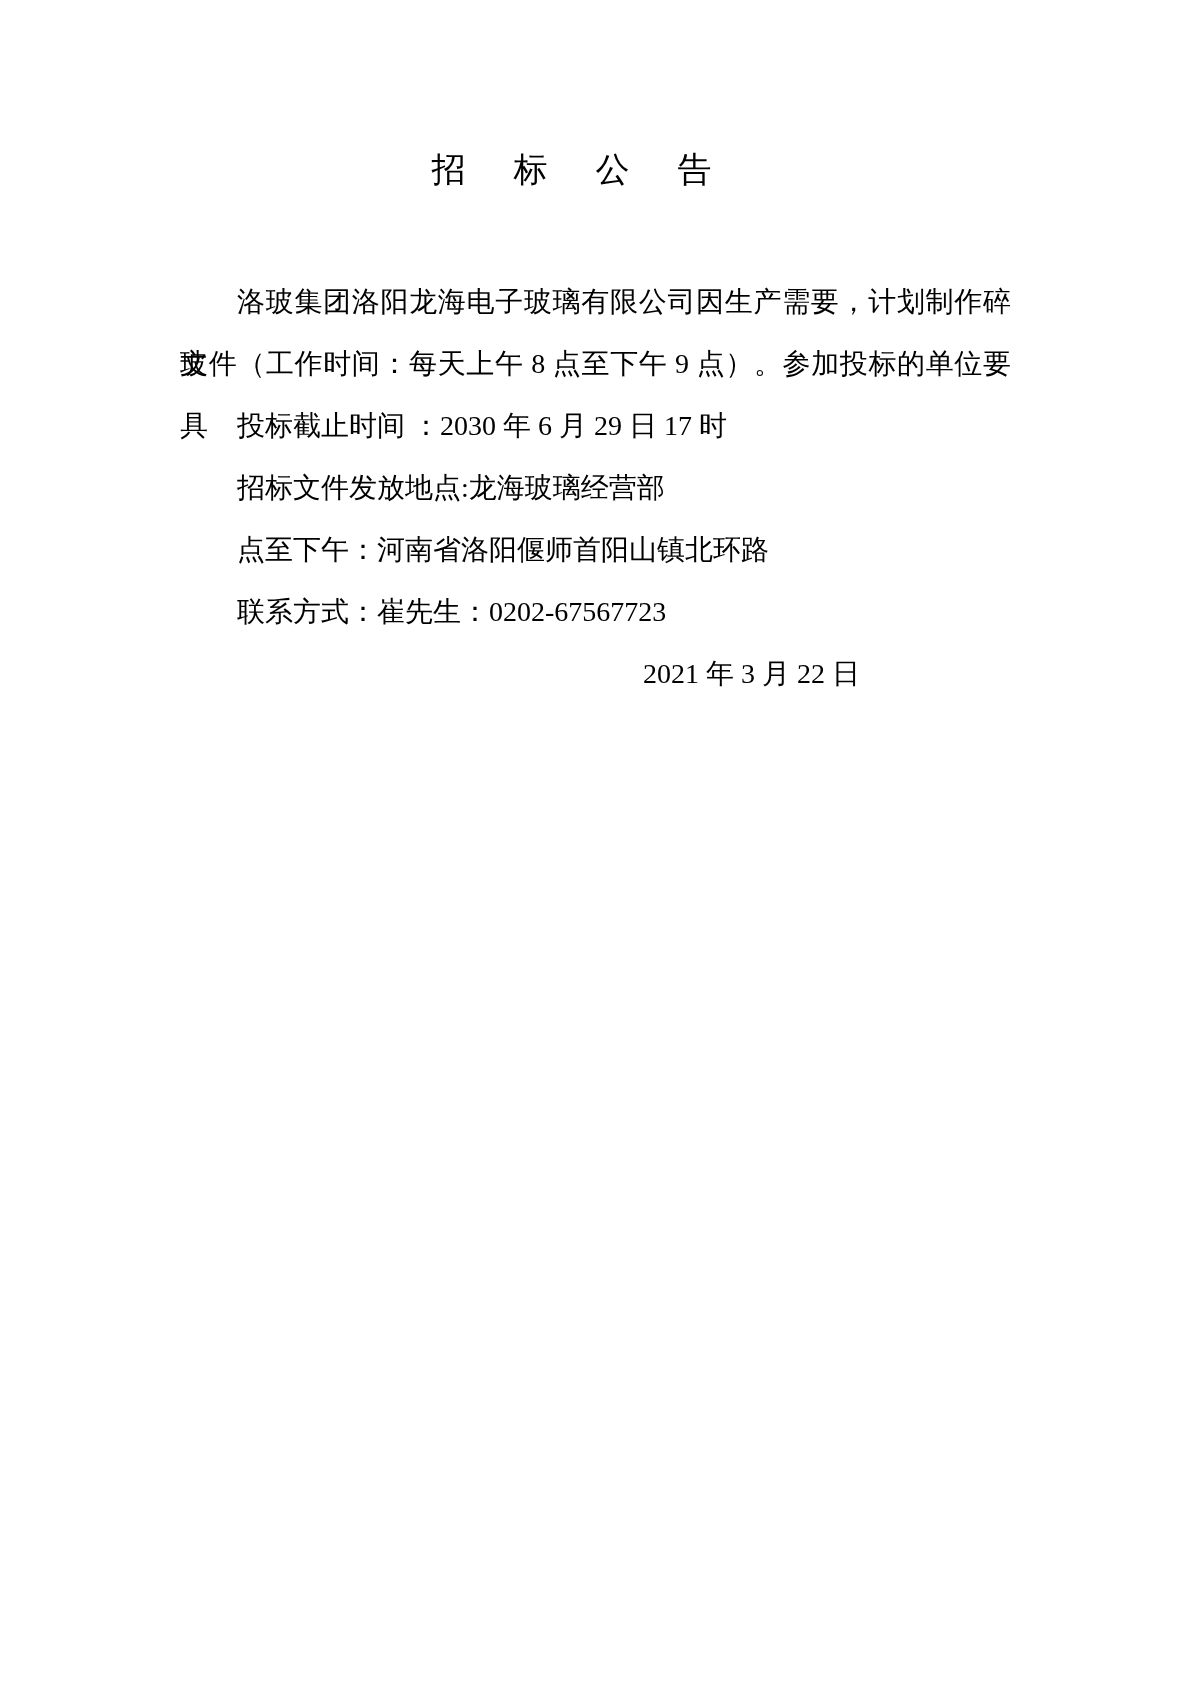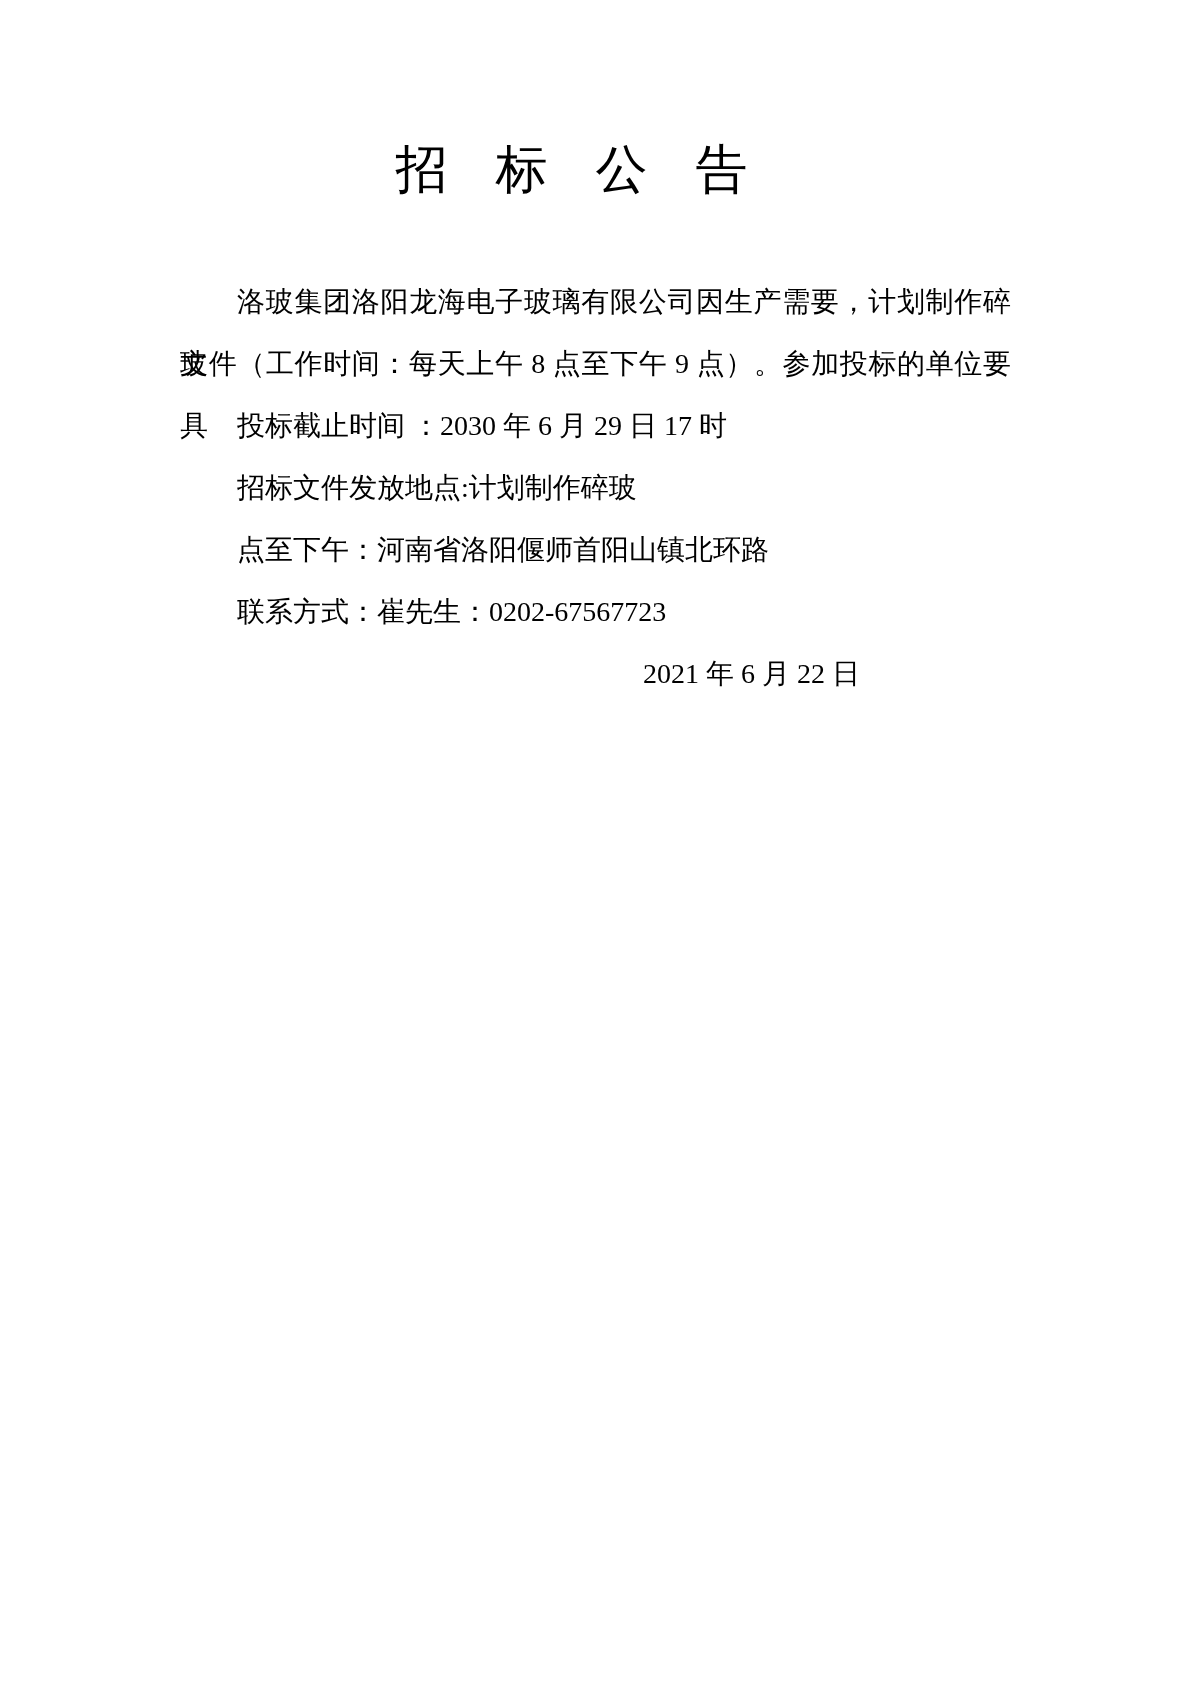--- a/index.html
+++ b/index.html
@@ -13,21 +13,21 @@
     height: 1684px;
     margin: 0 auto;
     background: #ffffff;
     color: #000000;
     font-family: "Liberation Serif", "DejaVu Serif", serif;
     box-sizing: border-box;
     padding: 139px 180px 0 180px;
     overflow: hidden;
   }
   .doc-title {
-    font-size: 52px;
+    font-size: 34px;
     line-height: 62px;
     height: 62px;
     text-align: center;
     letter-spacing: 48px;
     white-space: nowrap;
     font-weight: normal;
     margin: 0;
   }
   .body-text {
     margin-top: 70px;
@@ -61,20 +61,20 @@
 
 <div class="page">
 
   <div class="doc-title">招标公告</div>
 
   <div class="body-text">
     <div class="line just indent-2">洛玻集团洛阳龙海电子玻璃有限公司因生产需要，计划制作碎玻</div>
     <div class="line just">文件（工作时间：每天上午 8 点至下午 9 点）。参加投标的单位要具</div>
 
     <div class="line indent-2">投标截止时间 ：2030 年 6 月 29 日 17 时</div>
-    <div class="line indent-2">招标文件发放地点:计划制作碎玻</div>
+    <div class="line indent-2">招标文件发放地点:龙海玻璃经营部</div>
     <div class="line indent-2">点至下午：河南省洛阳偃师首阳山镇北环路</div>
     <div class="line indent-2">联系方式：崔先生：0202-67567723</div>
   </div>
 
-  <div class="line signature-date">2021 年 6 月 22 日</div>
+  <div class="line signature-date">2021 年 3 月 22 日</div>
 
 </div>
 
 </body></html>

